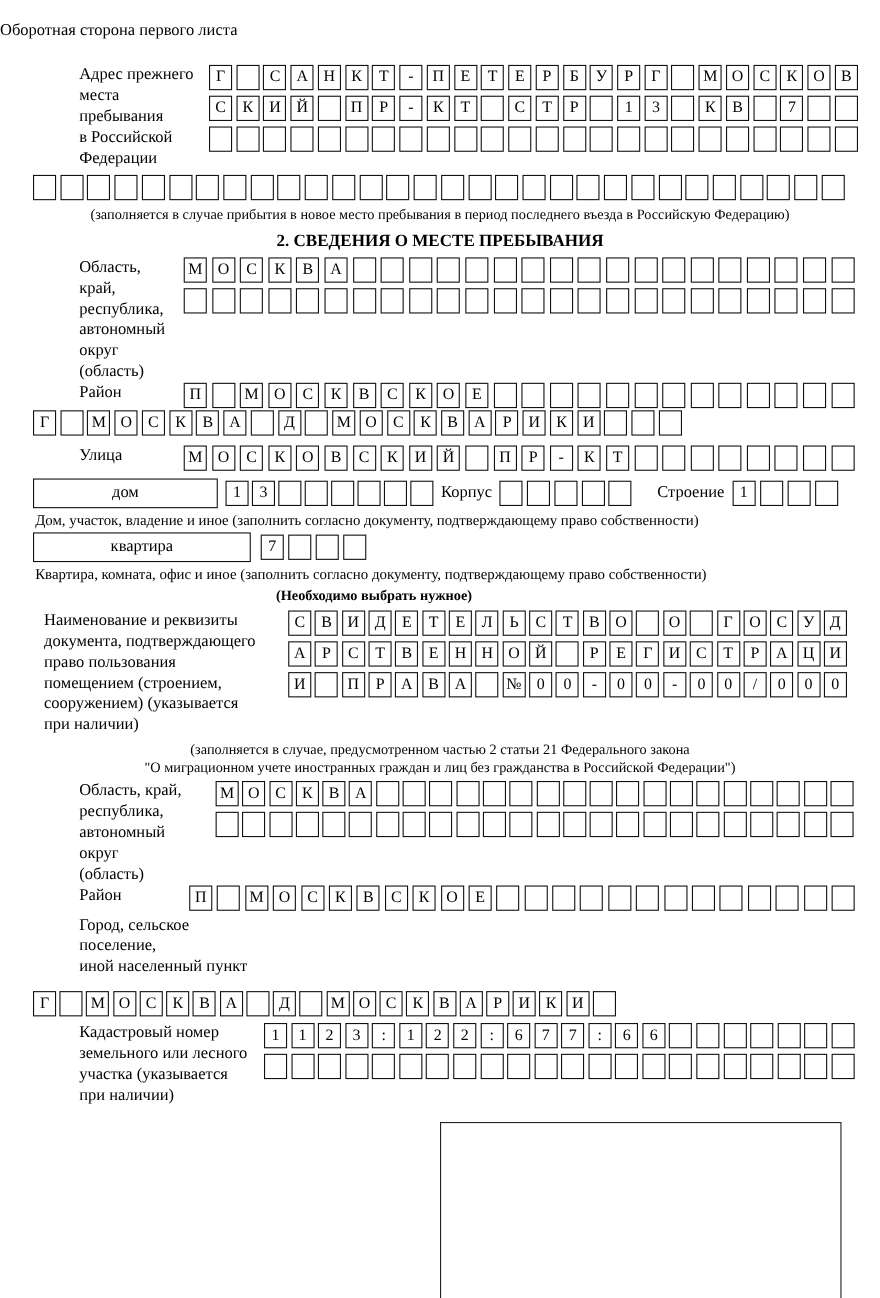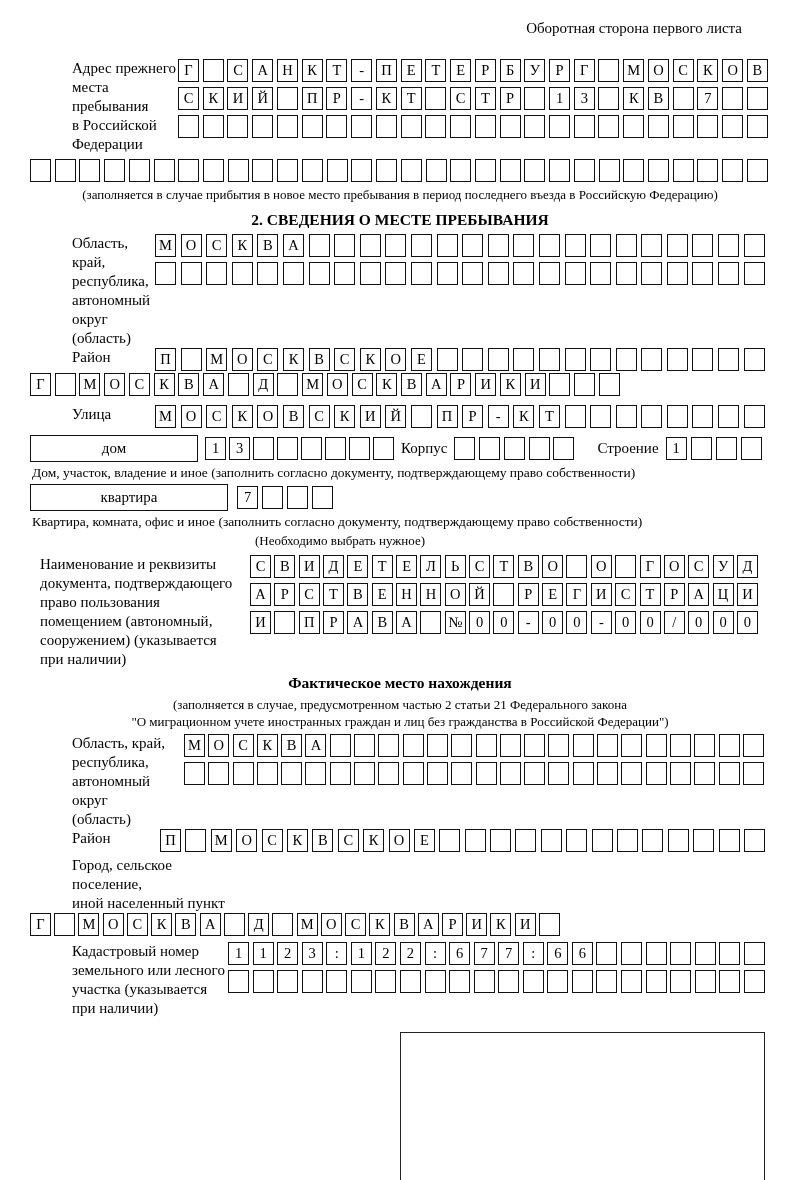--- a/index.html
+++ b/index.html
@@ -1,19 +1,19 @@
 <!DOCTYPE html>
 <html><head>
 <meta charset="utf-8">
 <style>
   html,body{margin:0;padding:0;background:#fff;}
   .page{width:800px;height:1180px;background:#fff;color:#000;
         font-family:"Liberation Serif", serif;position:relative;overflow:hidden;}
-  .top-note{text-align:right;padding:20px 58px 0 0;font-size:15px;}
-  .frow{display:flex;align-items:flex-start;margin-left:30px;}
+  .top-note{text-align:left;padding:20px 58px 0 0;font-size:15px;}
+  .frow{display:flex;align-items:flex-start;margin-left:30px;gap:12px;}
   .flabel{white-space:pre-line;font-size:15px;line-height:19px;padding-left:42px;
           box-sizing:border-box;flex-shrink:0;}
   .flabel.pl10{padding-left:10px;}
   .lw148{width:148px;} .lw125{width:125px;} .lw145{width:145px;} .lw220{width:220px;}
   .lw154{width:154px;} .lw130{width:130px;} .lw205{width:205px;} .lw198{width:198px;}
   .cells{display:flex;justify-content:space-between;flex-shrink:0;}
   .cell{width:21px;height:23px;border:1.5px solid #111;box-sizing:border-box;
         font-size:14.5px;line-height:20px;text-align:center;flex-shrink:0;background:#fff;}
   .w590{width:590px;} .w610{width:610px;} .w738{width:738px;} .w508{width:508px;}
   .w580{width:580px;} .w605{width:605px;} .w530{width:530px;} .w537{width:537px;}
@@ -347,27 +347,27 @@
     <div class="labelbox lb198">квартира</div>
     <div class="cells w96 cells-mid">
         <span class="cell">7</span>
         <span class="cell"></span>
         <span class="cell"></span>
         <span class="cell"></span>
       </div>
   </div>
   <div class="caption-left" style="margin-top:2px;">Квартира, комната, офис и иное (заполнить согласно документу, подтверждающему право собственности)</div>
 
-  <div class="caption" style="width:620px;margin-left:30px;margin-top:2px;">(Необходимо выбрать нужное)</div>
+  <div class="caption" style="width:620px;margin-left:30px;margin-top:2px;font-weight:bold;">(Необходимо выбрать нужное)</div>
 
   <div class="frow" style="margin-top:6px;">
     <div class="flabel lw220 pl10">Наименование и реквизиты
 документа, подтверждающего
 право пользования
-помещением (автономный,
+помещением (строением,
 сооружением) (указывается
 при наличии)</div>
     <div class="rowstack">
       <div class="cells w508">
           <span class="cell">С</span>
           <span class="cell">В</span>
           <span class="cell">И</span>
           <span class="cell">Д</span>
           <span class="cell">Е</span>
           <span class="cell">Т</span>
@@ -429,21 +429,20 @@
           <span class="cell">0</span>
           <span class="cell">0</span>
           <span class="cell">/</span>
           <span class="cell">0</span>
           <span class="cell">0</span>
           <span class="cell">0</span>
         </div>
     </div>
   </div>
 
-  <div class="hdr" style="margin-top:4px;">Фактическое место нахождения</div>
   <div class="caption" style="margin-top:3px;">(заполняется в случае, предусмотренном частью 2 статьи 21 Федерального закона</div>
   <div class="caption">"О миграционном учете иностранных граждан и лиц без гражданства в Российской Федерации")</div>
 
   <div class="frow" style="margin-top:4px;">
     <div class="flabel lw154">Область, край,
 республика,
 автономный округ
 (область)</div>
     <div class="rowstack">
       <div class="cells w580">

